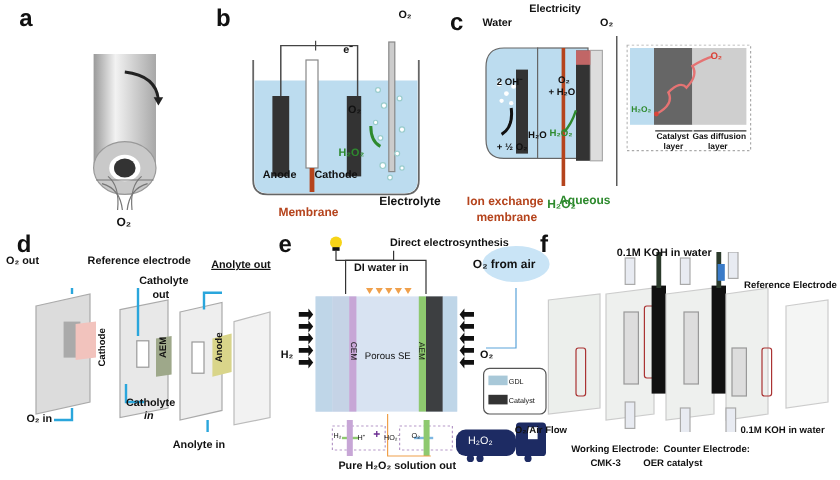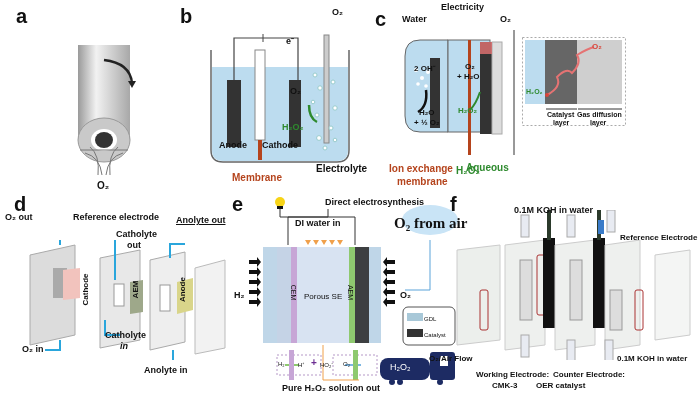--- a/index.html
+++ b/index.html
@@ -87,21 +87,21 @@
       <circle cx="18" cy="64" r="1.8"></circle>
       <circle cx="26" cy="66" r="1.8"></circle>
     </g>
   <path d="M26 70 Q28 86 18 92" fill="none" stroke="#111" stroke-width="2.5"></path>
   <path d="M80 72 Q76 84 70 90" fill="none" stroke="#2e8a2e" stroke-width="2"></path>
 </svg>
 <div class="lbl" style="left:402px;top:14px;">Water</div>
 <div class="lbl" style="left:441px;top:2px;text-align:center;">Electricity</div>
 <div class="lbl" style="left:500px;top:14px;">O₂</div>
 <div class="lbl" style="left:414px;top:62px;font-size:8px;">2 OH⁻</div>
-<div class="lbl" style="left:419px;top:108px;font-size:8px;text-align:center;">H₂O</div>
+<div class="lbl" style="left:440px;top:108px;font-size:8px;text-align:center;">H₂O</div>
 <div class="lbl" style="left:414px;top:118px;font-size:8px;">+ ½ O₂</div>
 <div class="lbl" style="left:465px;top:62px;font-size:8px;">O₂</div>
 <div class="lbl" style="left:457px;top:72px;font-size:8px;">+ H₂O</div>
 <div class="lbl" style="left:458px;top:106px;font-size:8px;color:#2e8a2e;">H₂O₂</div>
 <div class="lbl" style="left:389px;top:163px;font-size:10px;color:#b5441d;">Ion exchange</div>
 <div class="lbl" style="left:397px;top:176px;font-size:10px;color:#b5441d;">membrane</div>
 <div class="lbl" style="left:466px;top:152px;font-size:10px;color:#2e8a2e;margin-top:10px;">Aqueous</div>
 <div class="lbl" style="left:456px;top:165px;font-size:10px;color:#2e8a2e;">H₂O₂</div>
 
 <svg class="abs" style="left:522px;top:37px;" width="105" height="90">
@@ -205,21 +205,21 @@
     <rect x="0" y="8" width="50" height="22" rx="8" fill="#1d2b63"></rect>
     <rect x="50" y="2" width="25" height="28" rx="3" fill="#1d2b63"></rect>
     <rect x="60" y="6" width="8" height="10" fill="#fff"></rect>
     <circle cx="12" cy="32" r="3" fill="#1d2b63"></circle>
       <circle cx="20" cy="32" r="3" fill="#1d2b63"></circle>
       <circle cx="60" cy="32" r="3" fill="#1d2b63"></circle>
   </g>
 </svg>
 <div class="lbl" style="left:325px;top:197px;">Direct electrosynthesis</div>
 <div class="lbl" style="left:295px;top:218px;">DI water in</div>
-<div class="lbl" style="left:394px;top:215px;font-size:15px;font-family:Liberation Serif, serif;">O₂ from air</div>
+<div class="lbl" style="left:394px;top:215px;font-size:10px;">O₂ from air</div>
 <div class="lbl" style="left:234px;top:290px;">H₂</div>
 <div class="lbl" style="left:400px;top:290px;">O₂</div>
 <div class="lbl" style="left:286px;top:289px;transform:rotate(90deg);font-size:7px;font-weight:normal;">CEM</div>
 <div class="lbl" style="left:304px;top:292px;font-size:8px;font-weight:normal;">Porous SE</div>
 <div class="lbl" style="left:343px;top:289px;transform:rotate(90deg);font-size:7px;font-weight:normal;">AEM</div>
 <div class="lbl" style="left:424px;top:316px;font-size:6px;font-weight:normal;">GDL</div>
 <div class="lbl" style="left:424px;top:332px;font-size:6px;font-weight:normal;">Catalyst</div>
 <div class="lbl" style="left:278px;top:361px;font-size:6px;font-weight:normal;">H₂</div>
 <div class="lbl" style="left:298px;top:361px;font-size:6px;font-weight:normal;">H⁺</div>
 <div class="lbl" style="left:311px;top:357px;font-size:10px;color:#6b2c91;">+</div>

